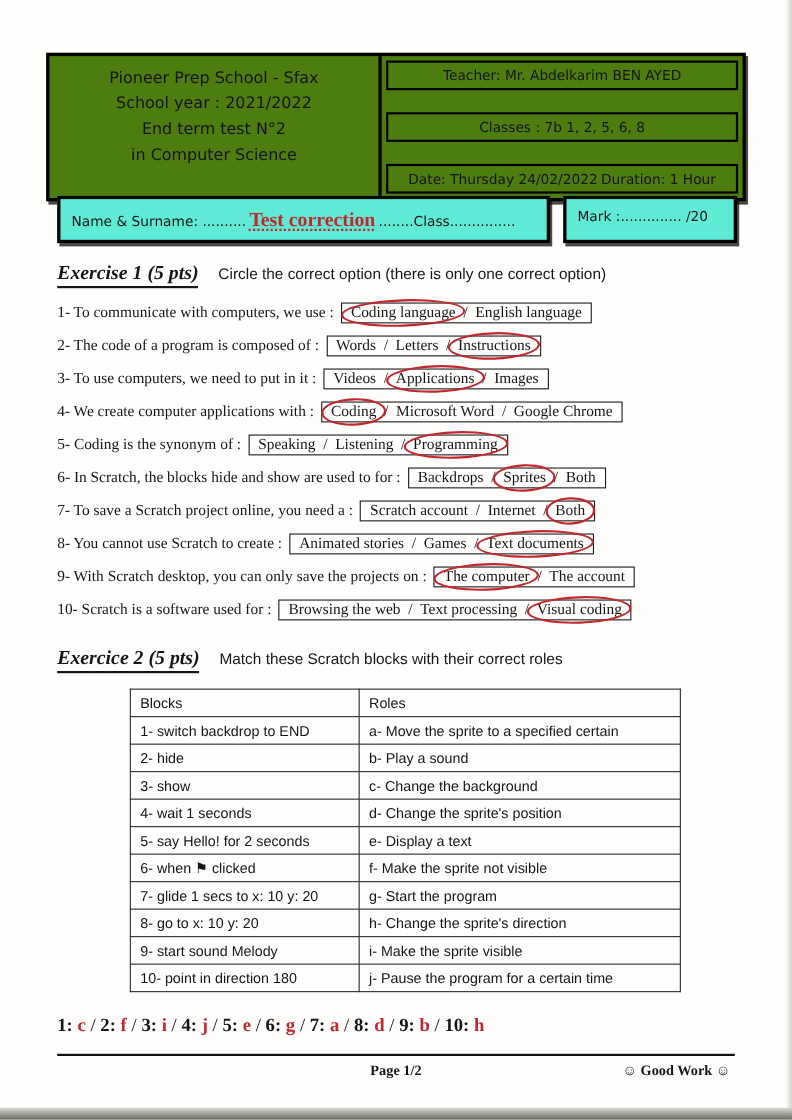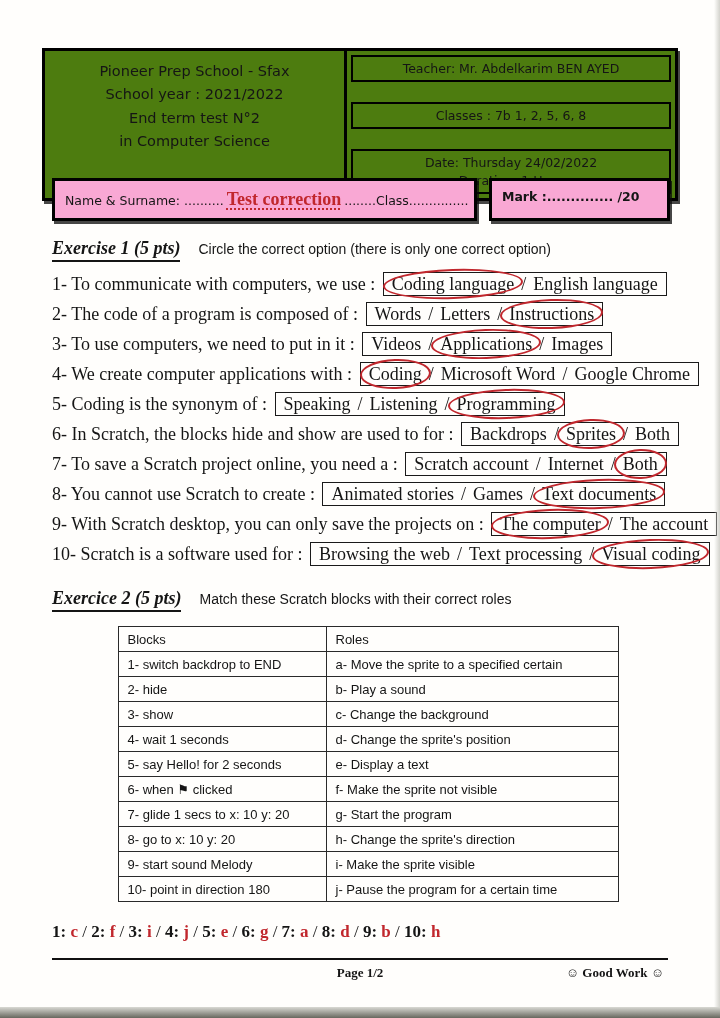--- a/index.html
+++ b/index.html
@@ -17,42 +17,42 @@
     background: linear-gradient(to left, #d3d3cd, rgba(255,255,255,0)); }
 
   
   .header { position: absolute; left: 42px; top: 48px; width: 636px; display: flex;
     border: 3px solid #000; background: #4d7c0f; box-shadow: 2px 3px 0 rgba(10,10,10,.75); }
   .header-left { width: 302px; border-right: 3px solid #000; text-align: center;
     padding: 9px 4px; font-family: "DejaVu Sans", sans-serif; font-size: 14.5px; line-height: 1.62; }
   .header-right { flex: 1; display: flex; flex-direction: column; padding: 4px; gap: 20px;
     font-family: "DejaVu Sans", sans-serif; font-size: 12.5px; justify-content: center; }
   .hr-box { border: 2px solid #000; text-align: center; padding: 4px 2px; }
-  .hr-box.grow { flex: 1; display: flex; flex-direction: column; justify-content: center; gap: 3px; }
+  .hr-box.grow { flex: 1; display: flex; flex-direction: row; justify-content: center; gap: 3px; }
 
   
   .name-row { position: absolute; left: 52px; top: 178px; right: 50px; display: flex; gap: 12px;
     font-family: "DejaVu Sans", sans-serif; font-size: 12.5px; }
-  .name-box, .mark-box { border: 3px solid #000; background: #f9a8d4; padding: 8px 10px;
+  .name-box, .mark-box { border: 3px solid #000; background: #5eead4; padding: 8px 10px;
     box-shadow: 2px 3px 0 rgba(10,10,10,.75); }
   .name-box { flex: 1; white-space: nowrap; overflow: hidden; }
-  .mark-box { width: 181px; font-weight: bold; }
+  .mark-box { width: 158px; }
   .correction { color: #c1272d; font-weight: bold; font-size: 18px;
     font-family: "Liberation Serif", serif;
     text-decoration: underline dotted #c1272d 2px; text-underline-offset: 3px; margin: 0 3px; }
 
   
   .ex-title { font-weight: bold; font-style: italic; font-size: 18px;
     border-bottom: 2px solid #151515; padding-bottom: 1px; display: inline-block; }
   .ex-instr { font-family: "Liberation Sans", sans-serif; font-size: 14px; margin-left: 14px; }
 
   
   .ex1 { position: absolute; left: 52px; top: 238px; right: 36px; }
   .question-list { margin-top: 13px; }
-  .q-row { font-size: 18px; line-height: 19px; margin-bottom: 11px; white-space: nowrap; }
+  .q-row { font-size: 14px; line-height: 19px; margin-bottom: 11px; white-space: nowrap; }
   .opt-box { border: 1.5px solid #1a1a1a; padding: 1px 8px; margin-left: 3px; }
   .sep { margin: 0 7px; }
   .opt { position: relative; }
   .opt.circled::after { content: ""; position: absolute; left: -9px; right: -9px; top: -5px; bottom: -5px;
     border: 2px solid #c1272d; border-radius: 50%; transform: rotate(-2deg); pointer-events: none; }
 
   
   .ex2 { position: absolute; left: 52px; top: 588px; right: 36px; }
   .match-table { margin: 14px auto 0; border-collapse: collapse;
     font-family: "Liberation Sans", sans-serif; font-size: 13px; }

